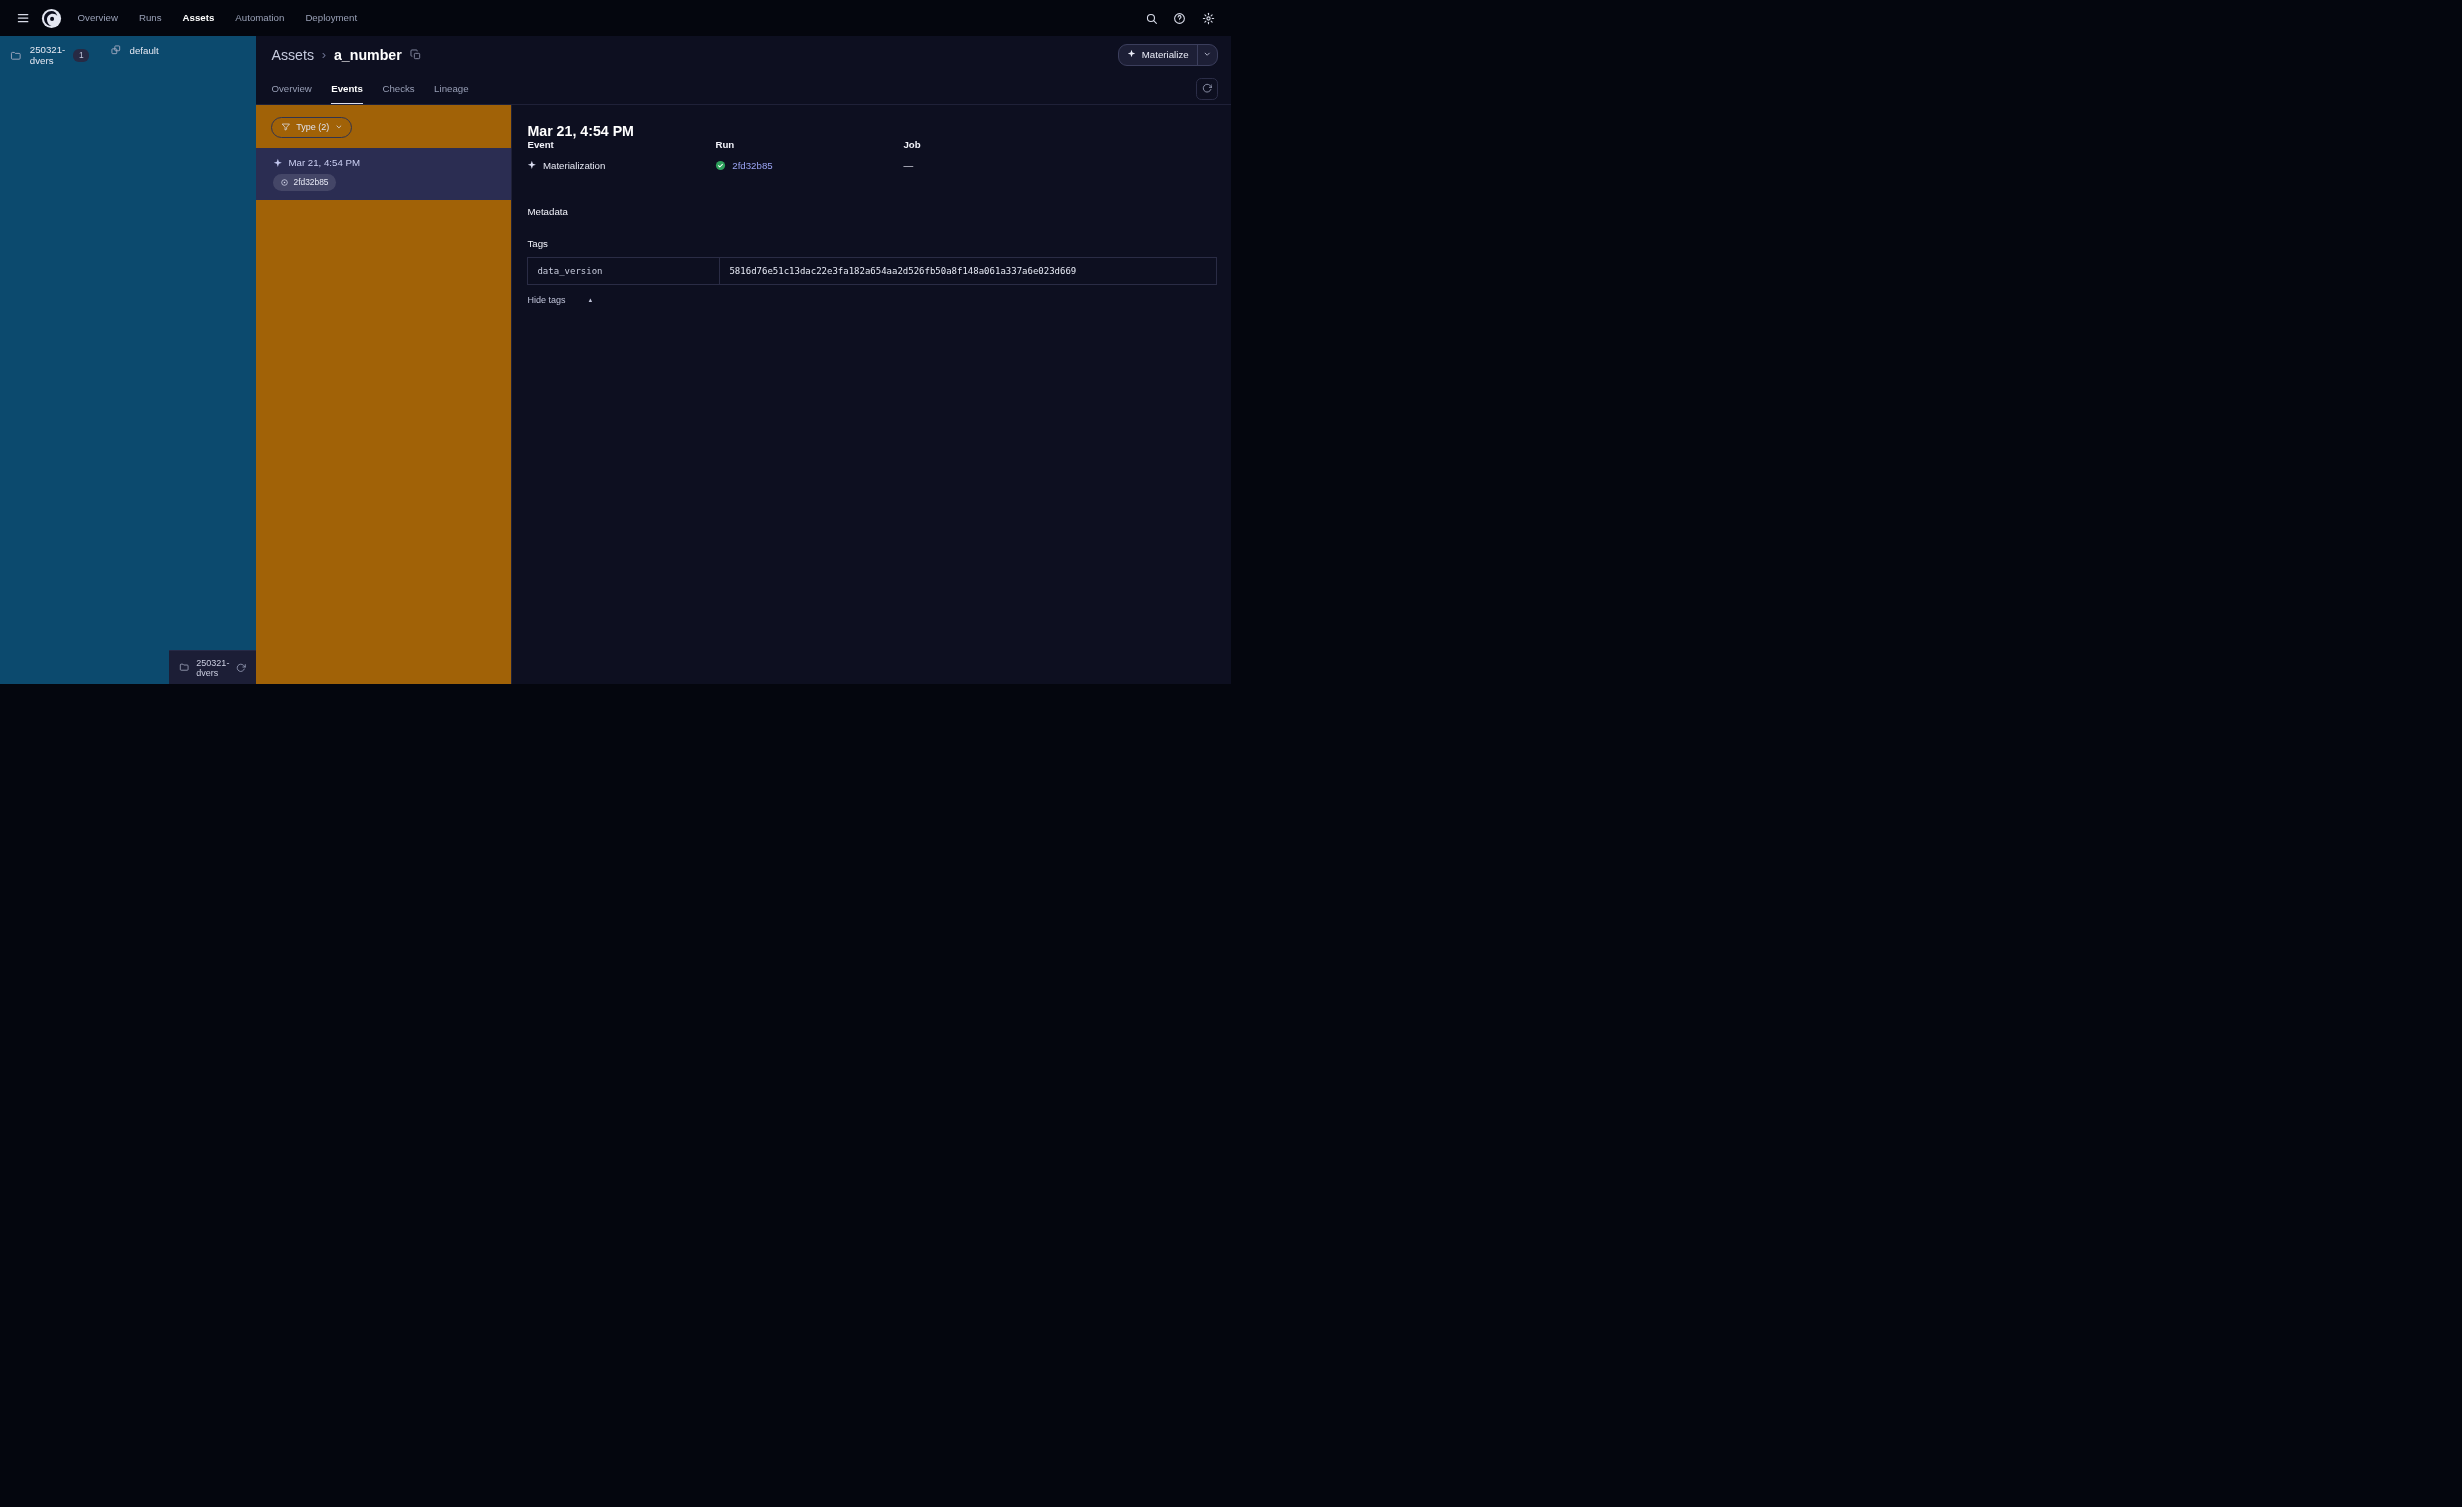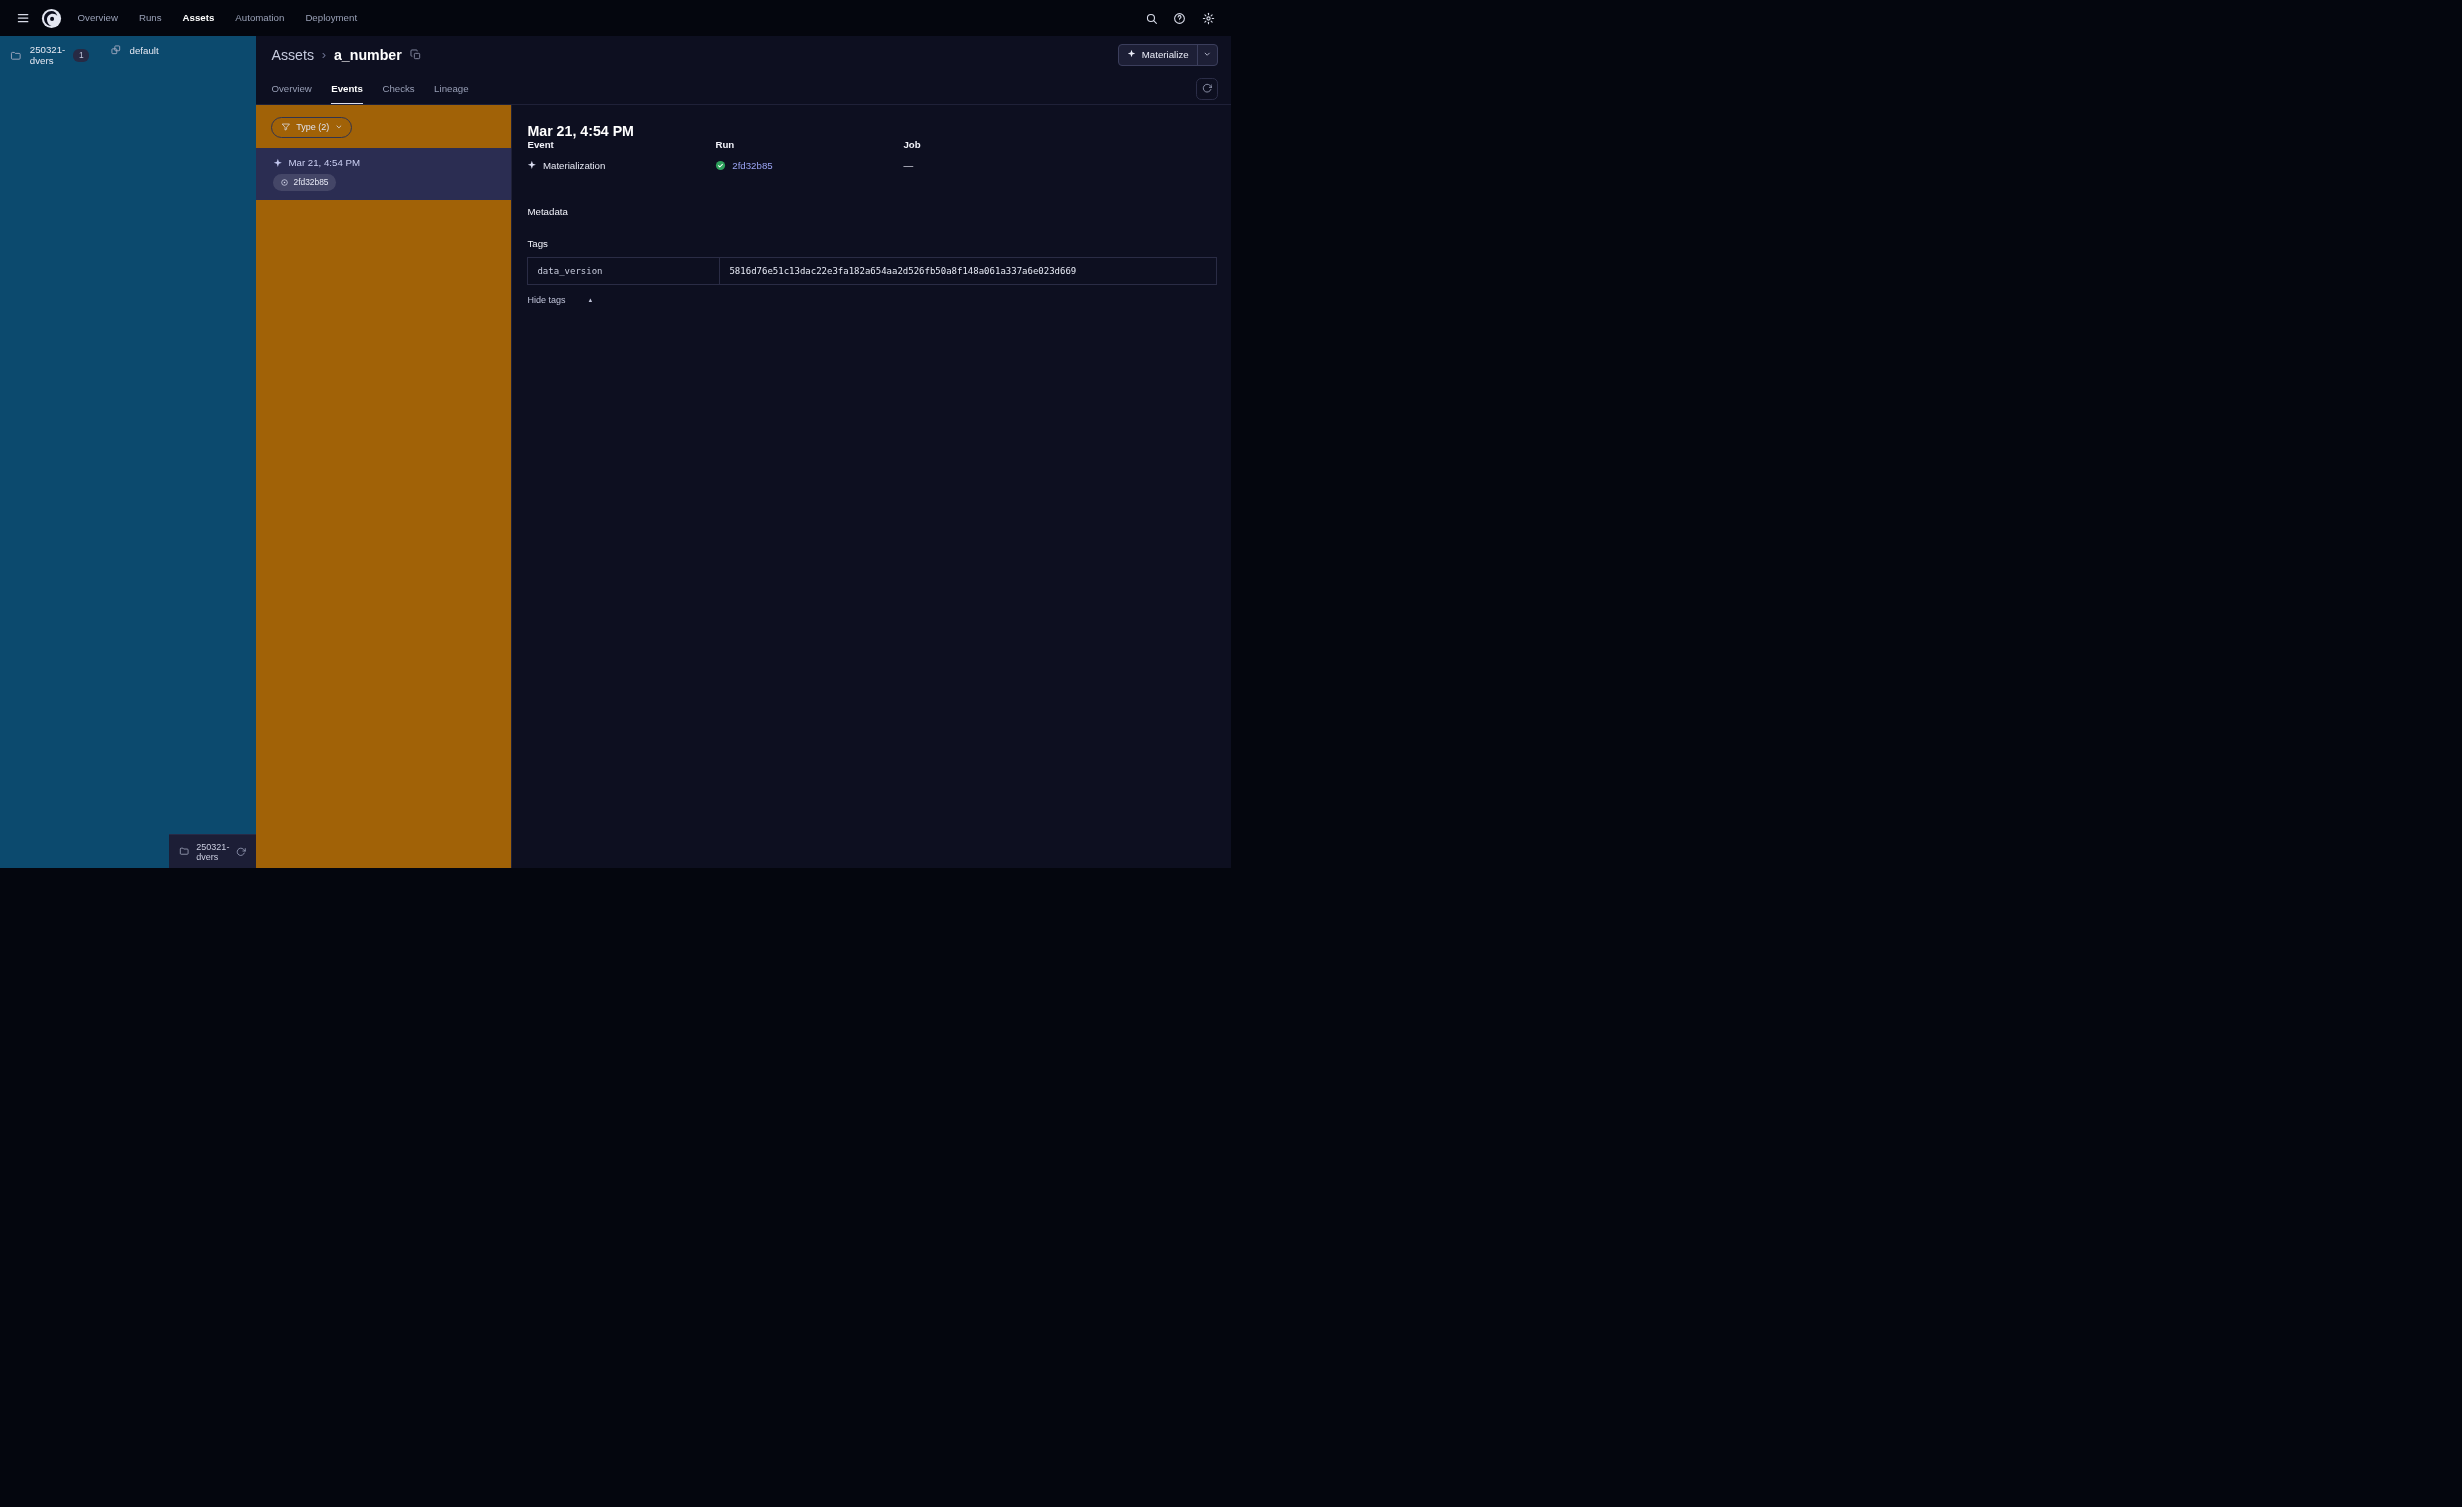--- a/index.html
+++ b/index.html
@@ -2,21 +2,21 @@
 <html style="font-size:10.4px"><head>
 <meta charset="utf-8">
 <style>
   * { box-sizing: border-box; margin: 0; padding: 0; }
   html, body { background: #04060E; }
   body {
     font-family: "Liberation Sans", "DejaVu Sans", sans-serif;
     color: #E8EAF5;
     -webkit-font-smoothing: antialiased;
   }
-  .app { width: 1231px; height: 868px; display: flex; flex-direction: column; overflow: hidden; background: #0D0F20; }
+  .app { width: 1231px; height: 684px; display: flex; flex-direction: column; overflow: hidden; background: #0D0F20; }
 
   
   .topnav { flex: 0 0 36px; background: #04060E; display: flex; align-items: center; padding: 0 10.4px; }
   .icon-btn { width: 24.6px; height: 24.6px; border-radius: 12.3px; display: flex; align-items: center; justify-content: center; color: #D8DBE8; cursor: pointer; }
   .icon-btn svg { display: block; }
   .logo-wrap { width: 27px; height: 27px; display: flex; align-items: center; justify-content: center; margin: 0 6.5px 0 2.6px; }
   .nav-links { display: flex; gap: 21px; margin-left: 6.5px; }
   .nav-link { font-size: 9.7px; color: #99A0B6; cursor: pointer; line-height: 36px; }
   .nav-link.active { color: #FFFFFF; font-weight: 700; }
   .topnav-right { margin-left: auto; display: flex; align-items: center; gap: 3.9px; }
@@ -35,21 +35,21 @@
 
   
   .content { flex: 1; display: flex; flex-direction: column; min-width: 0; background: #0D0F20; }
 
   .asset-header { flex: 0 0 37px; display: flex; align-items: center; padding: 0 13px 0 15.5px; }
   .crumb-root { font-size: 14.2px; color: #C6CBDE; cursor: pointer; }
   .crumb-sep { font-size: 13px; color: #6B7190; margin: 0 7.8px; }
   .crumb-asset { font-size: 14.2px; font-weight: 700; color: #FFFFFF; }
   .crumb-copy { margin-left: 7.8px; color: #8F94AC; display: flex; cursor: pointer; }
 
-  .materialize-btn { margin-left: auto; height: 22px; display: flex; align-items: stretch; background: #1D1F36; border: 0.6px solid #3B3E5C; border-radius: 4px; overflow: hidden; }
+  .materialize-btn { margin-left: auto; height: 22px; display: flex; align-items: stretch; background: #1D1F36; border: 0.6px solid #3B3E5C; border-radius: 9px; overflow: hidden; }
   .mat-main { display: flex; align-items: center; gap: 5.8px; padding: 0 8.4px; font-size: 9.7px; font-weight: 500; color: #EAECF7; cursor: pointer; }
   .mat-divider { width: 0.6px; background: #3B3E5C; }
   .mat-caret { width: 19.4px; display: flex; align-items: center; justify-content: center; color: #C9CDE0; cursor: pointer; }
 
   .tabs-row { flex: 0 0 32px; display: flex; align-items: stretch; padding: 0 13px 0 15.5px; border-bottom: 0.6px solid #1F2138; }
   .tabs { display: flex; gap: 19.4px; }
   .tab { display: flex; align-items: center; font-size: 9.7px; color: #989FB6; cursor: pointer; border-bottom: 1.3px solid transparent; }
   .tab.active { color: #FFFFFF; font-weight: 600; border-bottom-color: #DCE0EF; }
   .tabs-refresh { margin-left: auto; align-self: center; width: 22px; height: 22px; border: 0.6px solid #2B2D47; border-radius: 5.2px; display: flex; align-items: center; justify-content: center; color: #9AA0B8; cursor: pointer; }
 

